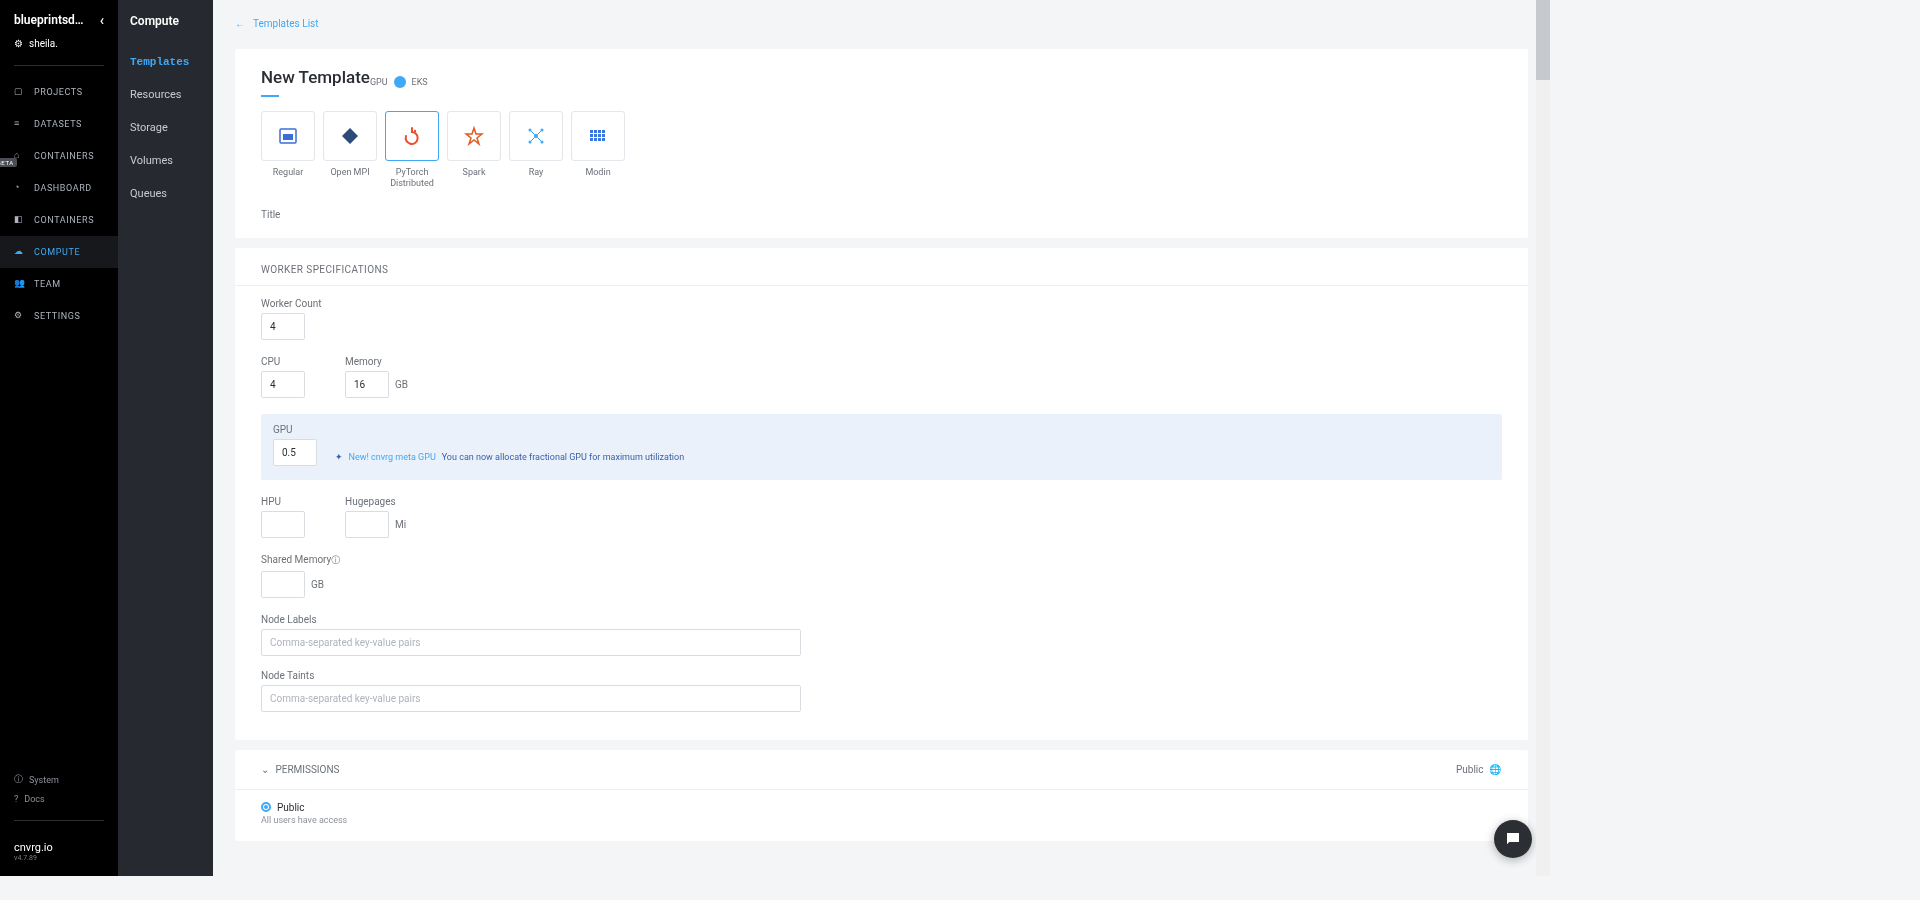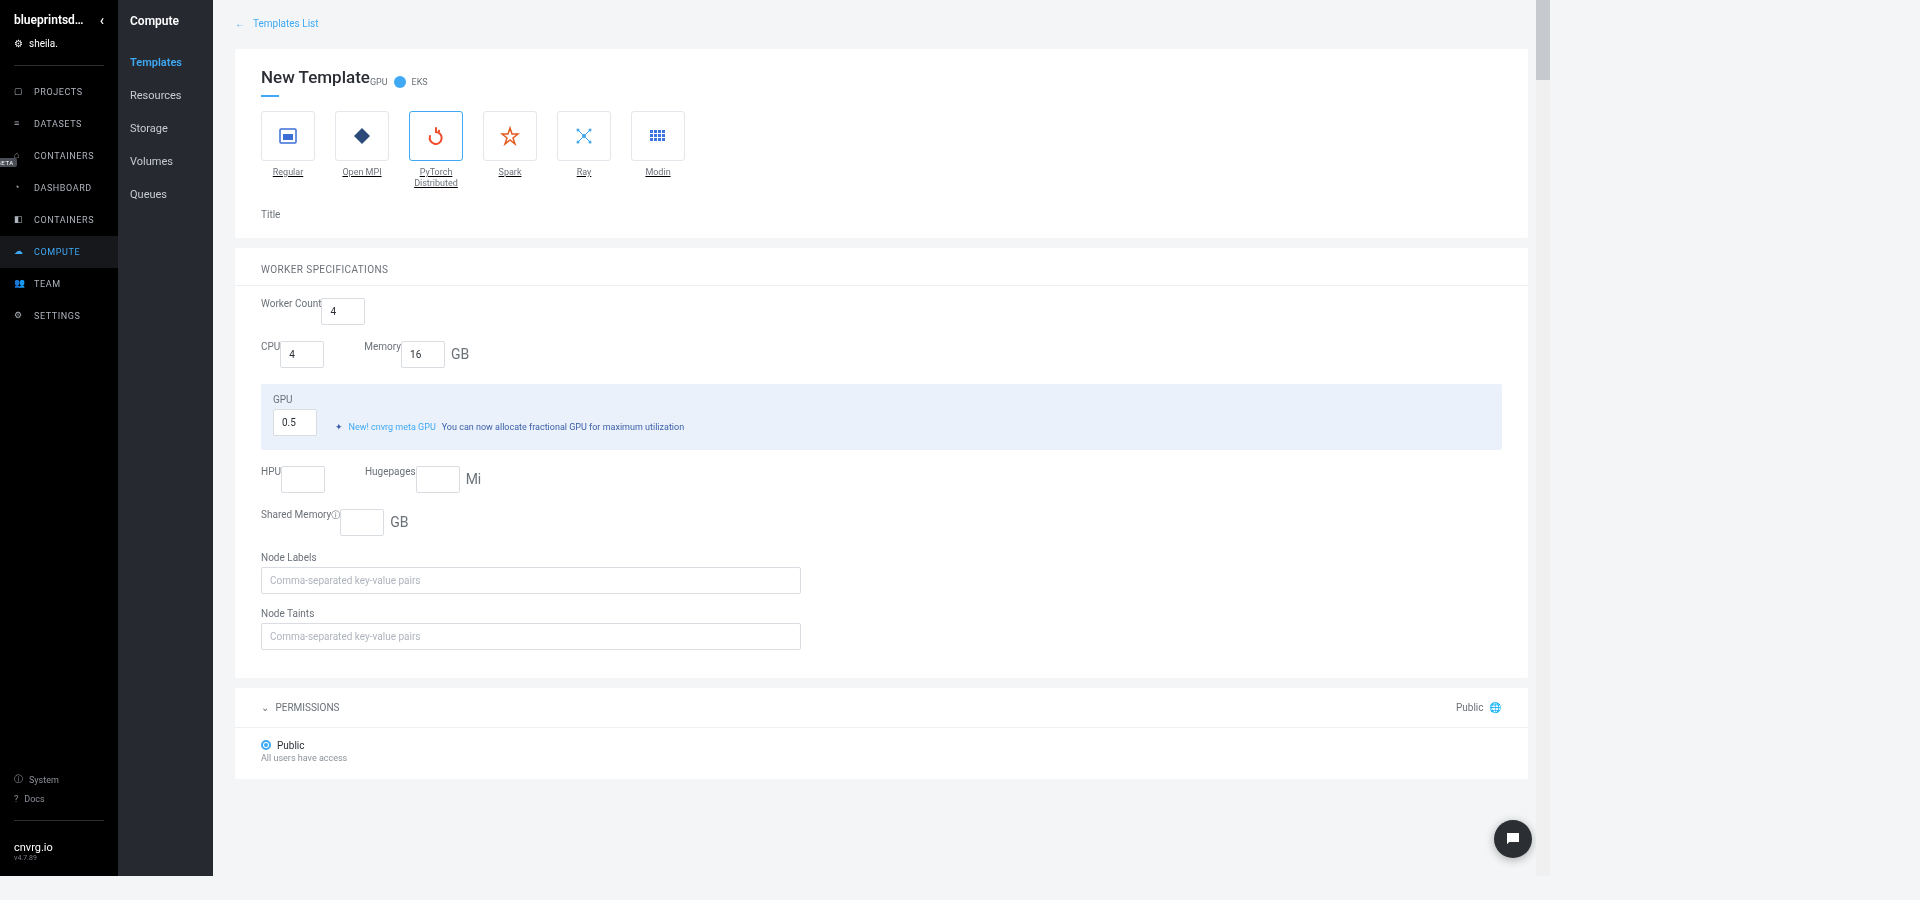--- a/index.html
+++ b/index.html
@@ -18,47 +18,47 @@
 .sb1-item.active { color: #3fa9f5; background:#16181c; }
 .sb1-item .ic { width: 12px; height: 12px; display:inline-block; }
 .sb1-bottom { padding: 0 14px 14px 14px; }
 .sb1-bitem { display:flex; align-items:center; gap:6px; font-size:9px; color:#8d9199; padding:4px 0;}
 .brand { margin-top:12px; border-top:1px solid #2c2e33; padding-top:20px; color:#fff; font-family: monospace; font-size:11px; }
 .brand .v { font-size:7px; color:#7a7d85; }
 
 .sidebar2 { width: 95px; background: #262a30; color: #c8ccd2; font-size: 11px; }
 .sb2-title { color: #fff; font-weight: 600; font-size: 12px; padding: 14px 12px 18px 12px; }
 .sb2-item { padding: 10px 12px; cursor:pointer; }
-.sb2-item.active { color: #3fa9f5; font-weight:600; }
+.sb2-item.active { color: #3fa9f5; font-weight:600;font-family:Liberation Mono, monospace; }
 
 .main { flex: 1; overflow-y: auto; padding: 0 0 30px 0; }
 .back { display:flex; align-items:center; gap:8px; color:#3fa9f5; font-size:10px; padding: 18px 0 10px 22px; cursor:pointer;}
 .card { background:#fff; margin: 10px 22px; border-radius:2px; }
 .newtpl-head { display:flex; align-items:center; padding: 18px 26px 14px 26px; }
 .newtpl-title { font-size:17px; font-weight:500; color:#2a2e34; position:relative; padding-bottom:10px;}
 .newtpl-title::after { content:""; position:absolute; bottom:0; left:0; width:18px; height:2px; background:#3fa9f5; }
 .gpu-badge { display:flex; align-items:center; gap:6px; font-size:9px; color:#6b7178;}
 .gpu-badge .dot { width:12px; height:12px; border-radius:50%; background:#3fa9f5;}
 
-.tiles { display:flex; gap:20px; padding: 0 26px 20px 26px; align-items:flex-start;text-decoration:underline;}
+.tiles { display:flex; gap:8px; padding: 0 26px 20px 26px; align-items:flex-start;}
 .tile { width:54px; text-align:center; cursor:pointer;}
 .tile-box { width:54px; height:50px; border:1px solid #e3e6ea; border-radius:3px; display:flex; align-items:center; justify-content:center; font-size:20px;}
 .tile.selected .tile-box { border-color:#3fa9f5; }
 .tile-label { font-size:9px; color:#6b7178; margin-top:6px; line-height:1.2; }
 
 .field { padding: 0 26px 14px 26px; }
 .lbl { font-size:10px; color:#6b7178; margin-bottom:4px; display:block;}
 .txt { width:540px; height:27px; border:1px solid #d9dde2; border-radius:2px; padding:0 8px; font-size:10px; color:#2a2e34;}
 .txt.full { width:540px; }
 .txt.small { width:44px; }
 .section-title { font-size:10px; color:#6b7178; letter-spacing:.4px; padding: 16px 26px 10px 26px; border-bottom:1px solid #edf0f3;}
 .row { display:flex; gap:40px; padding: 12px 26px 4px 26px; }
-.col { display:flex; flex-direction:row; }
+.col { display:flex; flex-direction:column; }
 .inline { display:flex; align-items:center; gap:6px;}
-.unit { font-size:14px; color:#6b7178; }
+.unit { font-size:10px; color:#6b7178; }
 .gpu-block { margin: 12px 26px 4px 26px; background:#eaf1fb; border-radius:2px; padding:10px 12px 14px 12px; display:flex; align-items:flex-end; gap:10px;}
 .gpu-left { display:flex; flex-direction:column;}
 .gpu-tip { font-size:9px; color:#3a5fa8; padding: 4px 8px; display:flex; align-items:center; gap:6px;}
 .gpu-tip .link { color:#3fa9f5; }
 .perm-head { display:flex; align-items:center; justify-content:space-between; padding:14px 26px; border-bottom:1px solid #edf0f3; font-size:10px; color:#6b7178;}
 .perm-head-left { display:flex; align-items:center; gap:6px;}
 .radio-row { display:flex; align-items:center; gap:6px; font-size:10px; color:#2a2e34;}
 .radio-dot { width:10px; height:10px; border-radius:50%; border:2px solid #3fa9f5; display:inline-block; position:relative;}
 .radio-dot::after{content:""; position:absolute; inset:1px; background:#3fa9f5; border-radius:50%;}
 .desc { font-size:9px; color:#8c929a; margin-top:2px;}

